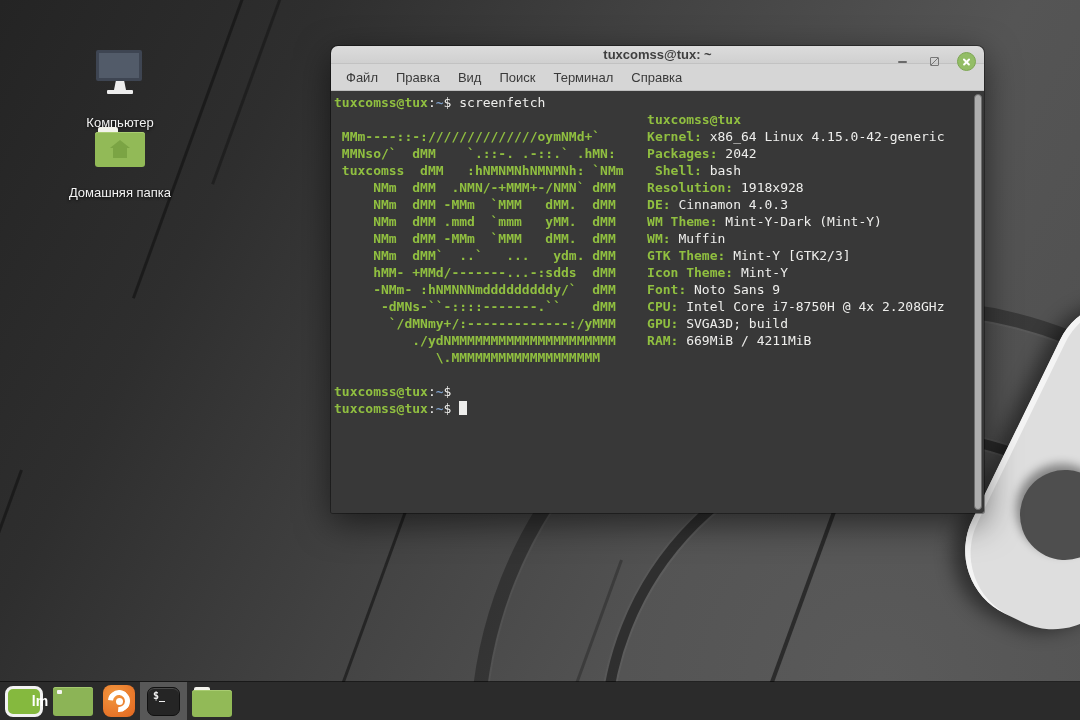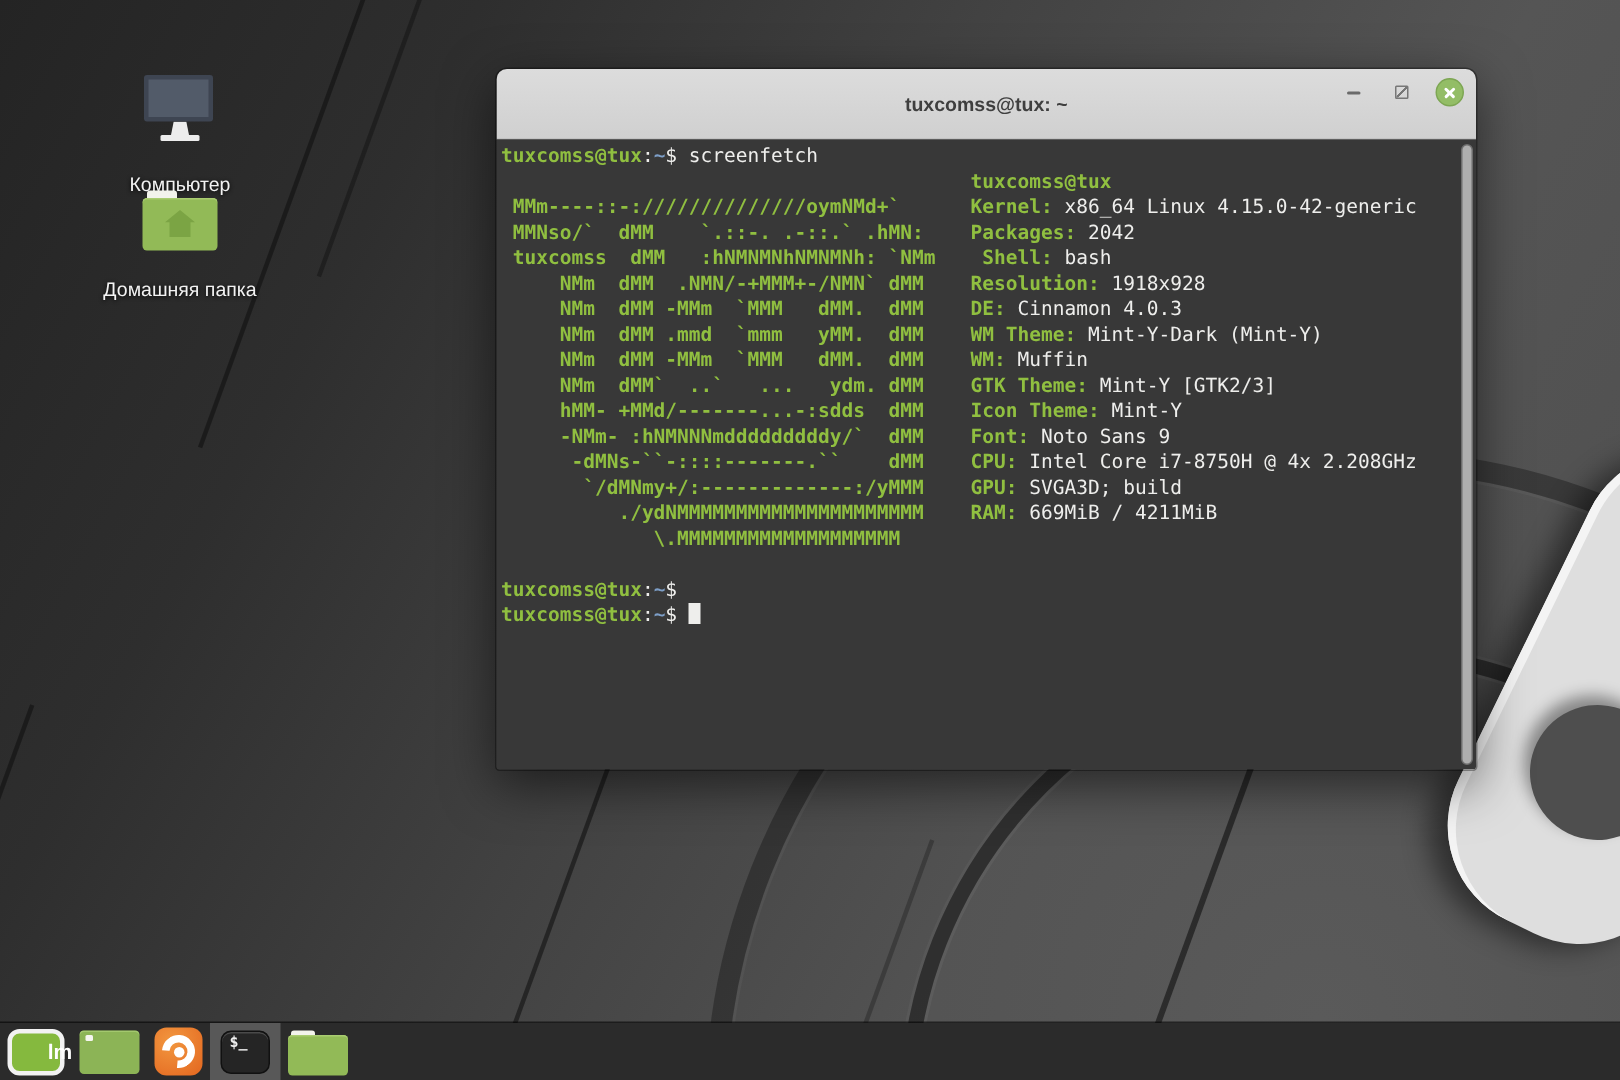--- a/index.html
+++ b/index.html
@@ -51,21 +51,21 @@
   .folder .house { position:absolute; left:15px; top:13px; width:20px; height:18px; background:#7ba444;
     clip-path:polygon(50% 0,100% 45%,85% 45%,85% 100%,15% 100%,15% 45%,0 45%); }
 
   
   .window {
     position:absolute; left:331px; top:46px; width:653px; height:467px;
     border-radius:7px 7px 2px 2px; box-shadow:0 10px 34px rgba(0,0,0,0.55), 0 0 0 1px rgba(0,0,0,0.35);
     display:flex; flex-direction:column; overflow:hidden;
   }
   .titlebar {
-    height:47px; background:linear-gradient(#dcdcdc,#d0d0d0); border-bottom:1px solid #c2c2c2;
+    height:18px; background:linear-gradient(#dcdcdc,#d0d0d0); border-bottom:1px solid #c2c2c2;
     display:flex; align-items:center; position:relative; flex:0 0 auto;
   }
   .titlebar .title {
     position:absolute; left:0; right:0; text-align:center;
     font-size:13px; font-weight:bold; color:#3f3f3f;
   }
   .win-btns { position:absolute; right:8px; top:0; height:31px; display:flex; align-items:center; gap:13px; }
   .wb { width:19px; height:19px; display:flex; align-items:center; justify-content:center; cursor:pointer; }
   .wb-min .bar { width:9px; height:2px; background:#6a6a6a; border-radius:1px; }
   .wb-max .box { width:9px; height:9px; border:1.5px solid #777; border-radius:1px;
@@ -158,20 +158,28 @@
       <div class="title">tuxcomss@tux: ~</div>
       <div class="win-btns">
         <div class="wb wb-min">
             <div class="bar"></div>
           </div>
         <div class="wb wb-max">
             <div class="box"></div>
           </div>
         <div class="wb-close"></div>
       </div>
+    </div>
+    <div class="menubar">
+      <span class="mi">Файл</span>
+      <span class="mi">Правка</span>
+      <span class="mi">Вид</span>
+      <span class="mi">Поиск</span>
+      <span class="mi">Терминал</span>
+      <span class="mi">Справка</span>
     </div>
     <div class="term-body">
       <div class="term-output">
           <div class="term-line"><span class="tg">tuxcomss@tux</span><span class="tw">:</span><span class="tb">~</span><span class="tw">$</span><span class="tw"> screenfetch</span></div>
           <div class="term-line"><span class="tw">                                        </span><span class="tg">tuxcomss@tux</span></div>
           <div class="term-line"><span class="tg"> MMm----::-://////////////oymNMd+`      </span><span class="tg">Kernel:</span><span class="tw"> x86_64 Linux 4.15.0-42-generic</span></div>
           <div class="term-line"><span class="tg"> MMNso/`  dMM    `.::-. .-::.` .hMN:    </span><span class="tg">Packages:</span><span class="tw"> 2042</span></div>
           <div class="term-line"><span class="tg"> tuxcomss  dMM   :hNMNMNhNMNMNh: `NMm    </span><span class="tg">Shell:</span><span class="tw"> bash</span></div>
           <div class="term-line"><span class="tg">     NMm  dMM  .NMN/-+MMM+-/NMN` dMM    </span><span class="tg">Resolution:</span><span class="tw"> 1918x928</span></div>
           <div class="term-line"><span class="tg">     NMm  dMM -MMm  `MMM   dMM.  dMM    </span><span class="tg">DE:</span><span class="tw"> Cinnamon 4.0.3</span></div>

